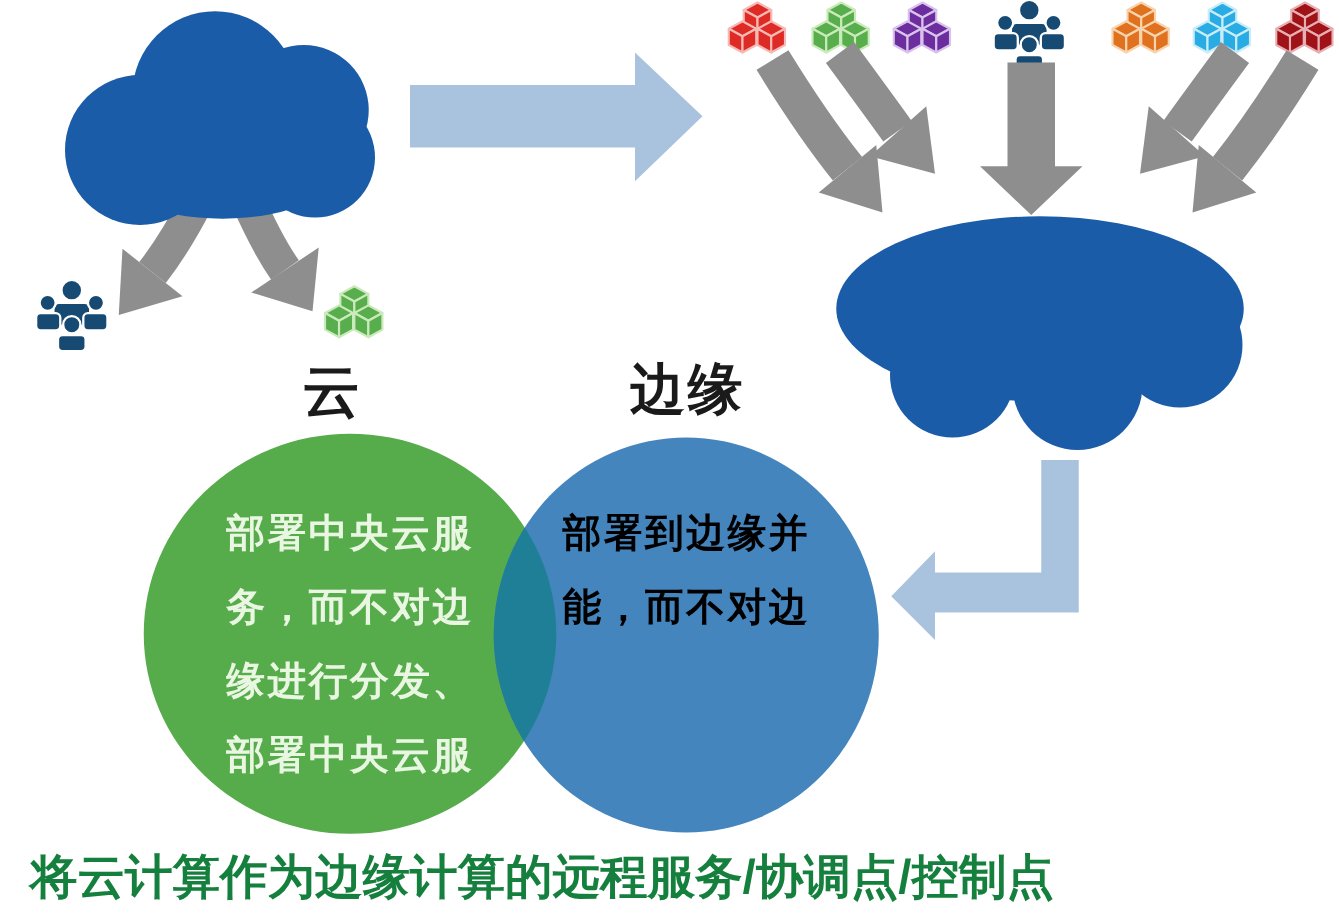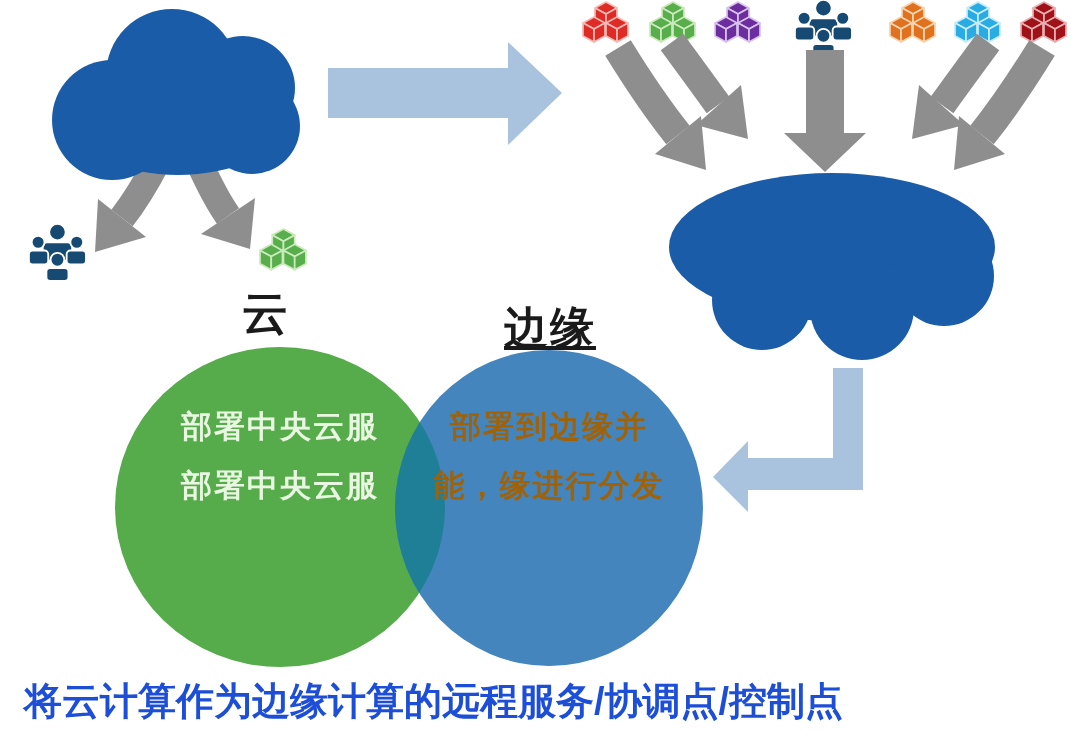--- a/index.html
+++ b/index.html
@@ -144,27 +144,29 @@
 
     <g>
       <ellipse cx="280" cy="507" rx="165" ry="160" fill="#56AB4A"></ellipse>
       <ellipse cx="549" cy="508" rx="154" ry="158" fill="#4585BD"></ellipse>
       <ellipse cx="549" cy="508" rx="154" ry="158" clip-path="url(#clip-cloud-circle)" fill="#1F7F96"></ellipse>
     </g>
   </svg>
 
   <div class="overlay">
     <div class="circle-label" style="left: 216px; top: 290px; width: 100px; color: rgb(26, 26, 26);">云</div>
-    <div class="circle-label" style="left: 470px; top: 306px; width: 160px; font-size: 44px; color: rgb(26, 26, 26); text-decoration: underline;">边缘</div>
+    <div class="circle-label" style="left: 470px; top: 290px; width: 160px; font-size: 44px; color: rgb(26, 26, 26);">边缘</div>
 
     <div class="venn-text" style="left: 115px; top: 397px; width: 330px; color: rgb(233, 247, 226);">
       <div>部署中央云服</div>
+      <div>务，而不对边</div>
+      <div>缘进行分发、</div>
       <div>部署中央云服</div>
     </div>
 
-    <div class="venn-text" style="left: 395px; top: 397px; width: 308px; color: #a16207;">
+    <div class="venn-text" style="left: 395px; top: 397px; width: 308px; color: #000000;">
       <div>部署到边缘并</div>
-      <div>能，缘进行分发</div>
+      <div>能，而不对边</div>
     </div>
 
-    <div class="caption" style="color: #1d4ed8;">将云计算作为边缘计算的远程服务/协调点/控制点</div>
+    <div class="caption" style="color: #15803d;">将云计算作为边缘计算的远程服务/协调点/控制点</div>
   </div>
 </div>
 
 </body></html>

